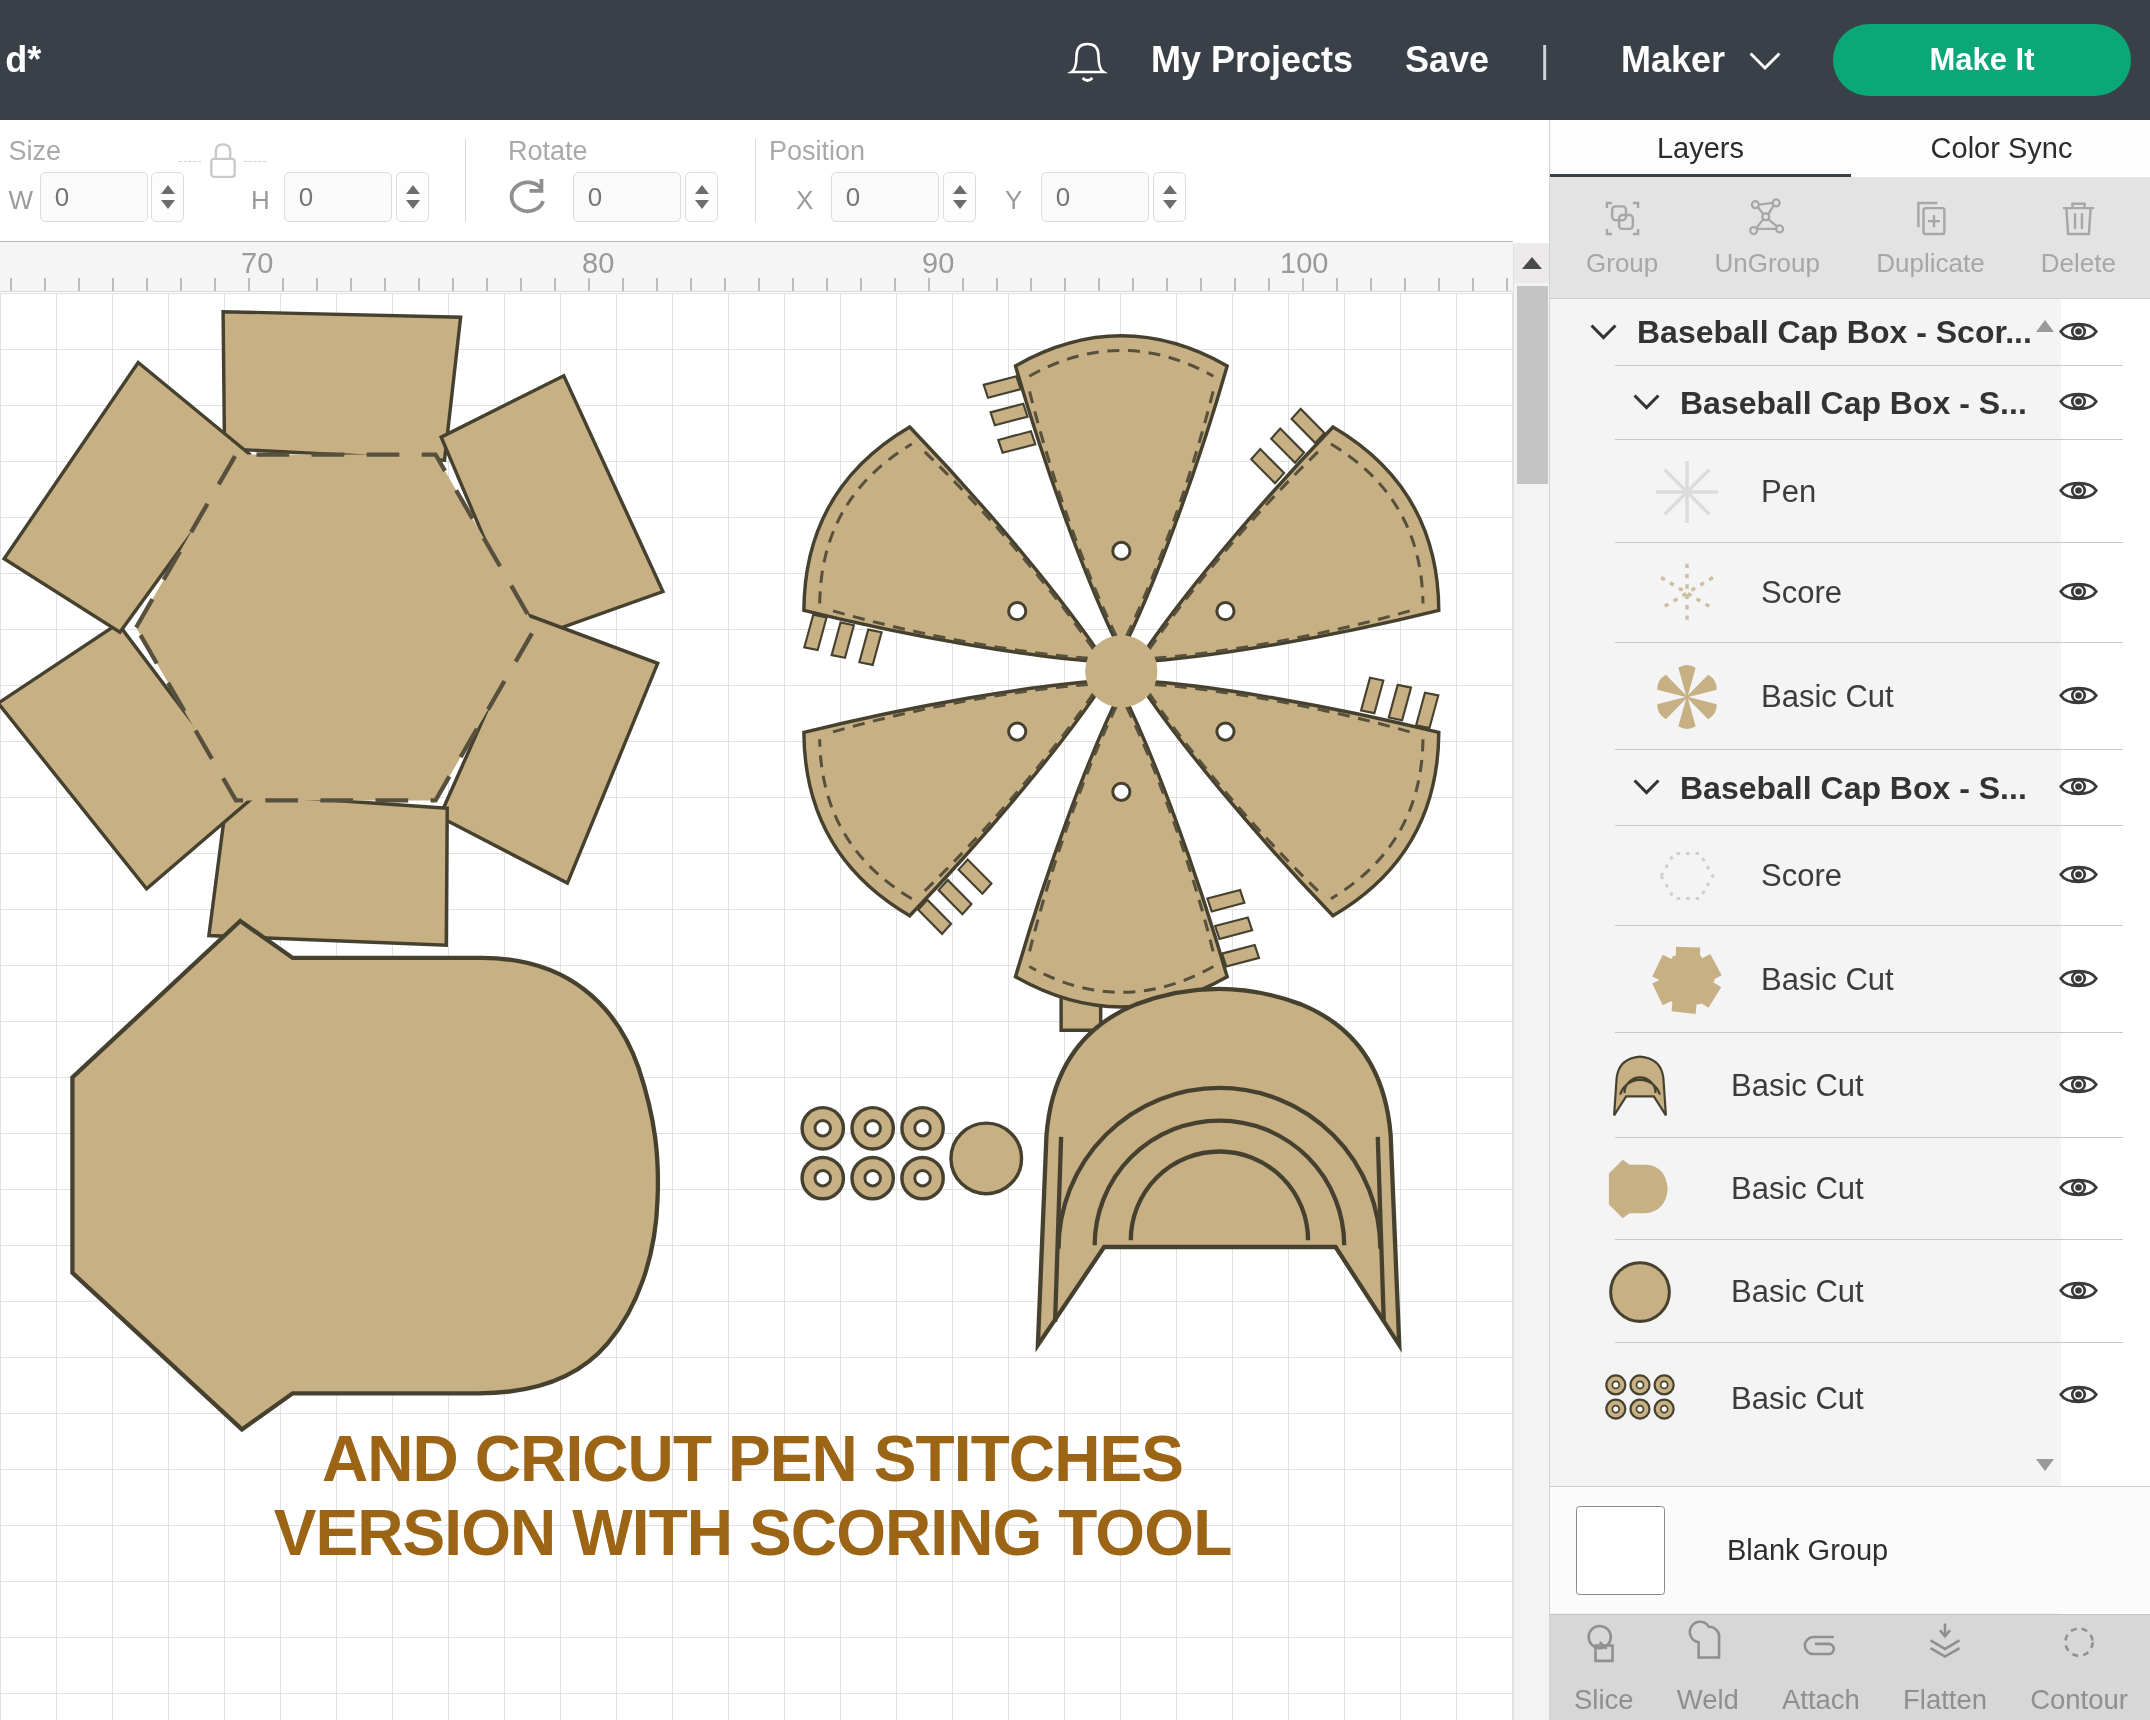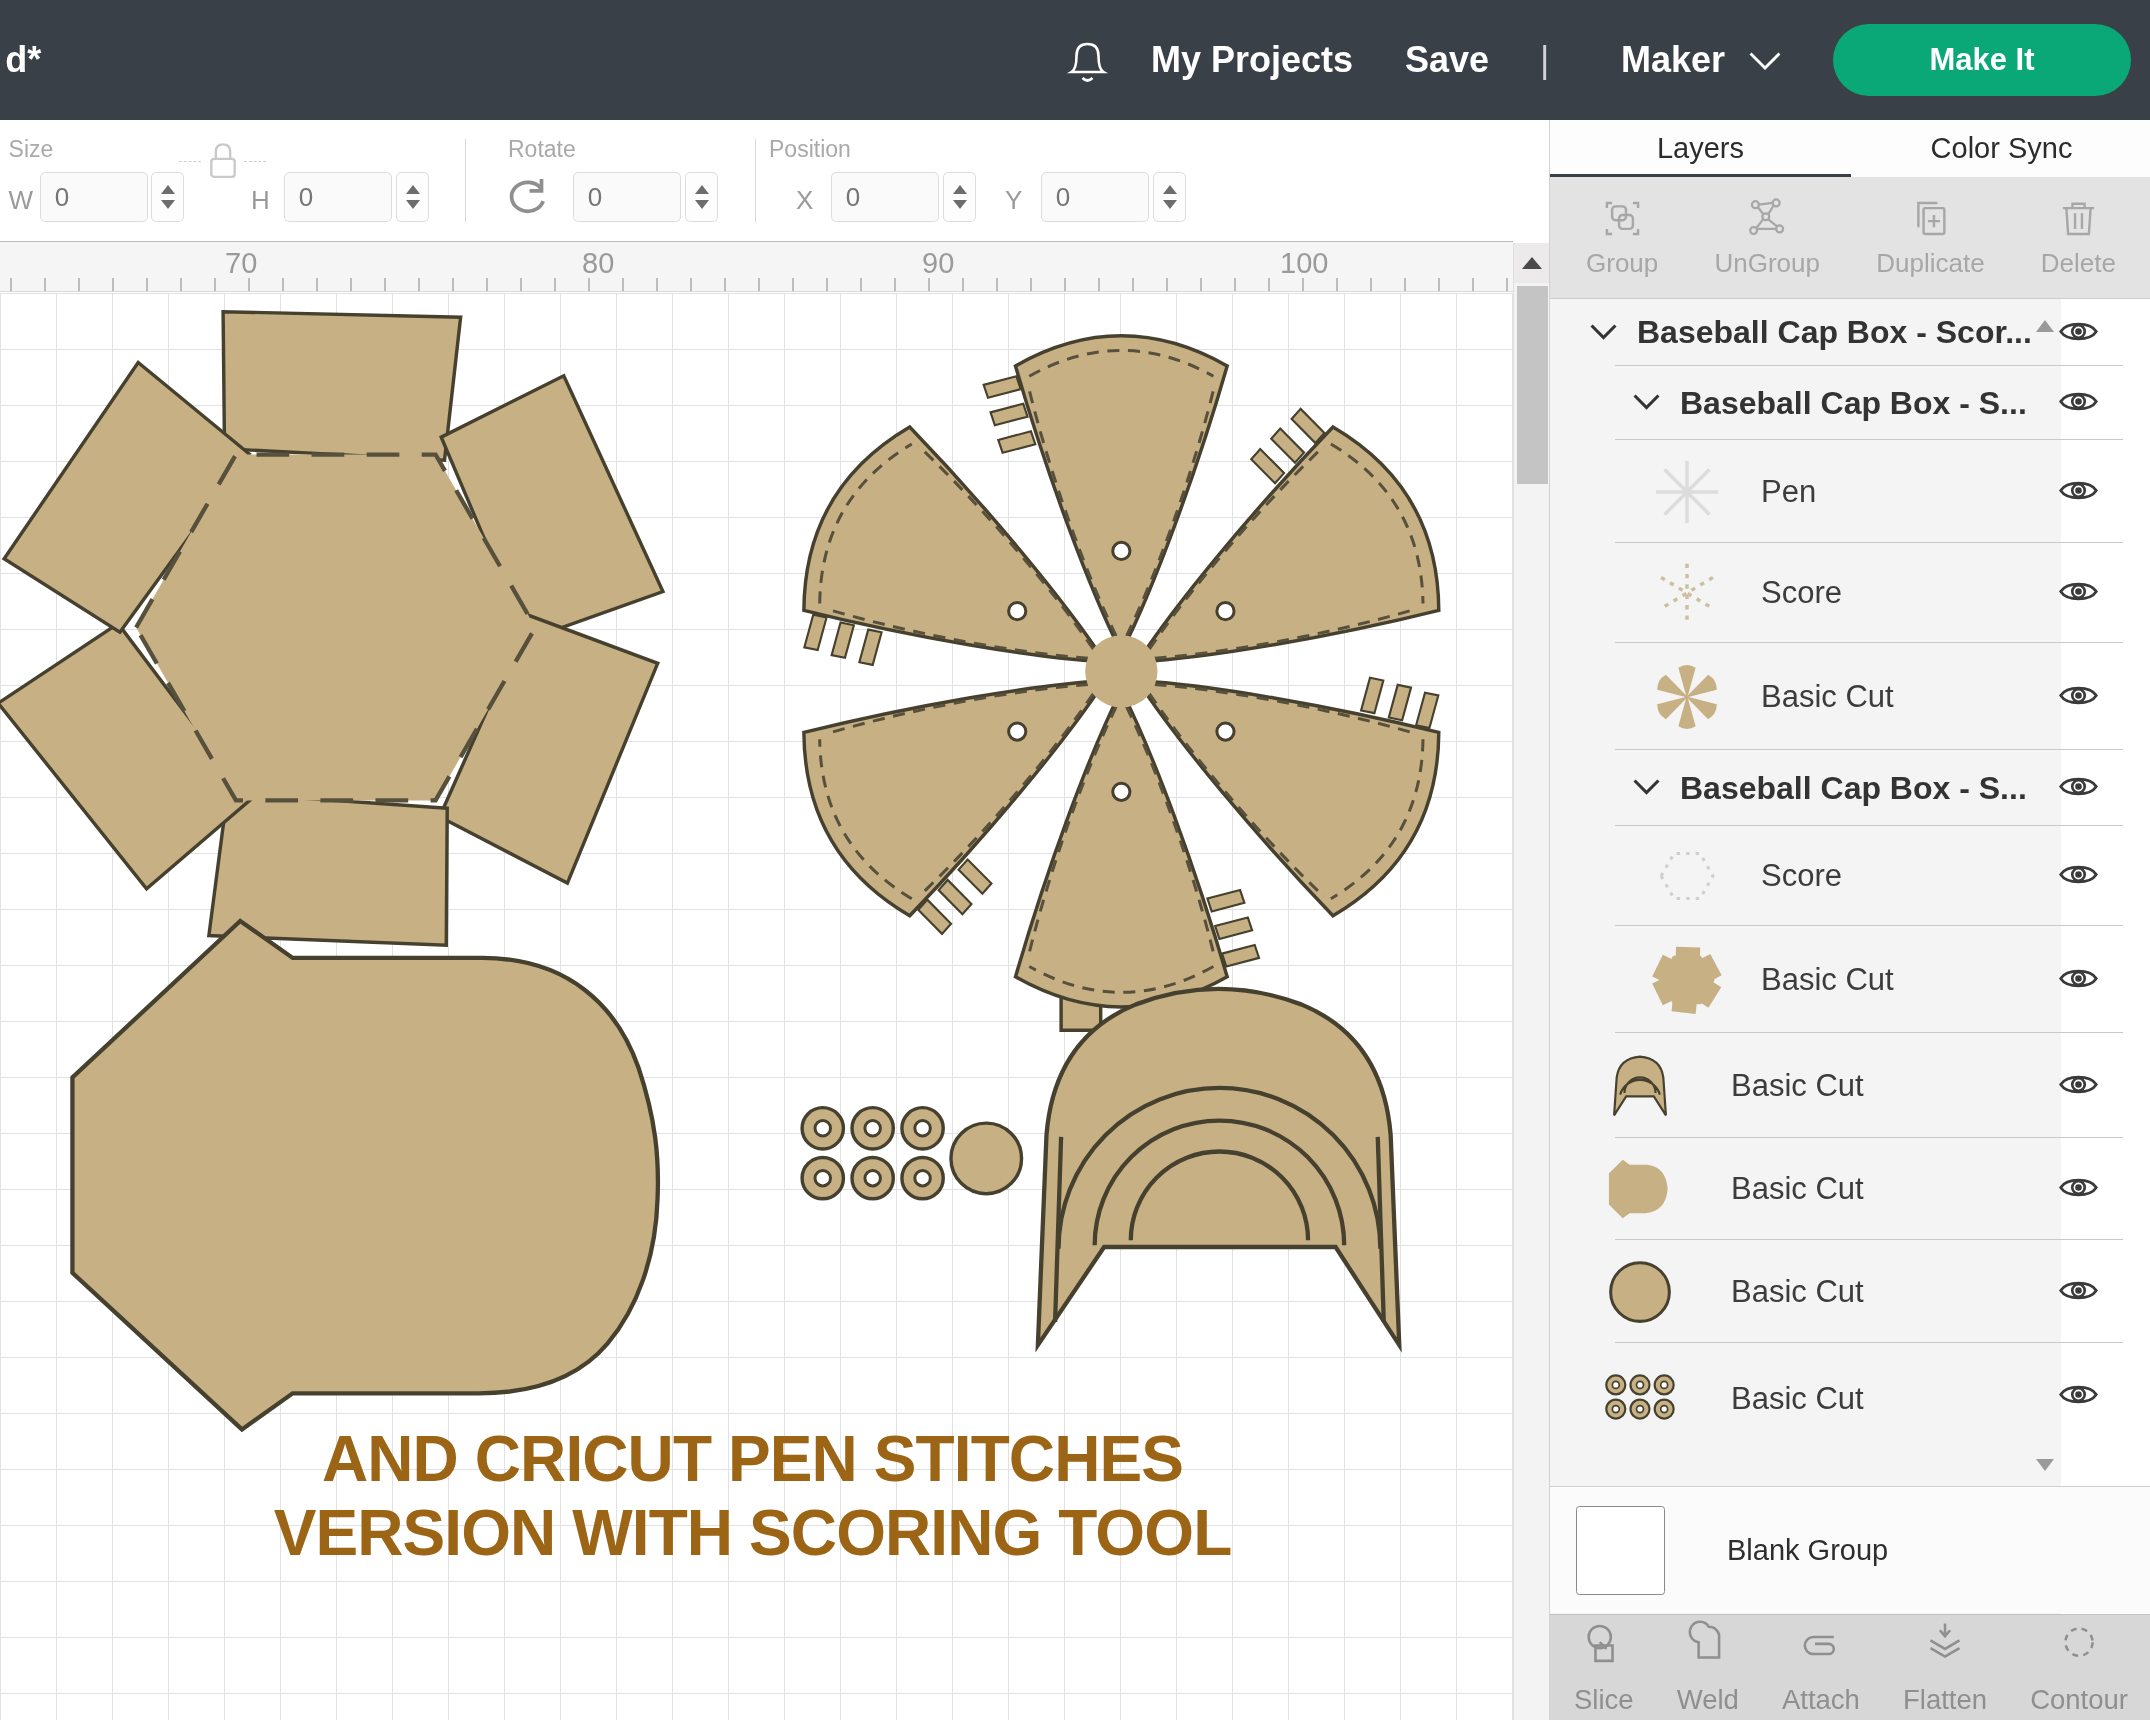--- a/index.html
+++ b/index.html
@@ -7,21 +7,21 @@
   body { position:relative; overflow:hidden; background:#ffffff; }
   .abs { position:absolute; }
 
   
   #header { left:0; top:0; width:2151px; height:120px; background:#3a4047; color:#fff; }
   #header .htxt { position:absolute; top:0; height:120px; display:flex; align-items:center; font-size:36px; font-weight:bold; color:#fff; }
   #make-it { position:absolute; left:1833px; top:24px; width:298px; height:72px; border-radius:36px; background:#0aa876; border:none; color:#fff; font-size:31px; font-weight:bold; cursor:pointer; }
 
   
   #edit-toolbar { left:0; top:120px; width:1549px; height:120px; background:#fff; }
-  .tool-label { position:absolute; top:15.5px; font-size:23px; color:#a9a9a9; }
+  .tool-label { position:absolute; top:15.5px; font-size:27px; color:#a9a9a9; }
   .axis-label { position:absolute; top:65px; font-size:26px; color:#9a9a9a; }
   .num-input { position:absolute; top:52px; width:108px; height:50px; border:1.7px solid #dcdcdc; border-radius:5.2px; background:#fafafa; font-size:26px; color:#c0c0c0; padding-left:13.8px; }
   .stepper { position:absolute; top:52px; width:33px; height:50px; border:1.7px solid #dcdcdc; border-radius:5.2px; background:#fdfdfd; display:flex; flex-direction:column; align-items:center; justify-content:center; gap:5.2px; }
   .stepper i { width:0; height:0; border-left:7.7px solid transparent; border-right:7.7px solid transparent; }
   .stepper i.up { border-bottom:9.5px solid #6d6d6d; }
   .stepper i.dn { border-top:9.5px solid #6d6d6d; }
   .vdiv { position:absolute; top:19px; width:0.9px; height:83px; background:#d9d9d9; }
   .dash-link { position:absolute; top:41px; width:22.4px; height:0.9px; border-top:1.7px dashed #cfcfcf; }
 
   
@@ -140,21 +140,21 @@
   <span class="axis-label" style="left:1005px;">Y</span>
   <input class="num-input" style="left: 1041px;" readonly="" placeholder="0">
   <span class="stepper" style="left:1153px;">
       <i class="up"></i>
       <i class="dn"></i>
     </span>
 </div>
 
 <div id="canvas" class="abs">
   <div id="ruler">
-    <span class="ruler-num" style="left:225px;">70</span>
+    <span class="ruler-num" style="left:241px;">70</span>
     <span class="ruler-num" style="left:582px;">80</span>
     <span class="ruler-num" style="left:922px;">90</span>
     <span class="ruler-num" style="left:1263px;margin-left:17px;">100</span>
   </div>
   <div id="grid"></div>
 
   <svg id="shapes-svg" viewBox="0 280 1758 1720">
     <defs>
       <g id="petal">
         <path d="M1303,757 C1266,684 1216,549 1180,424 Q1303,354 1426,424 C1390,549 1340,684 1303,757 Z" fill="#c7b084" stroke="#46412f" stroke-width="4"></path>

